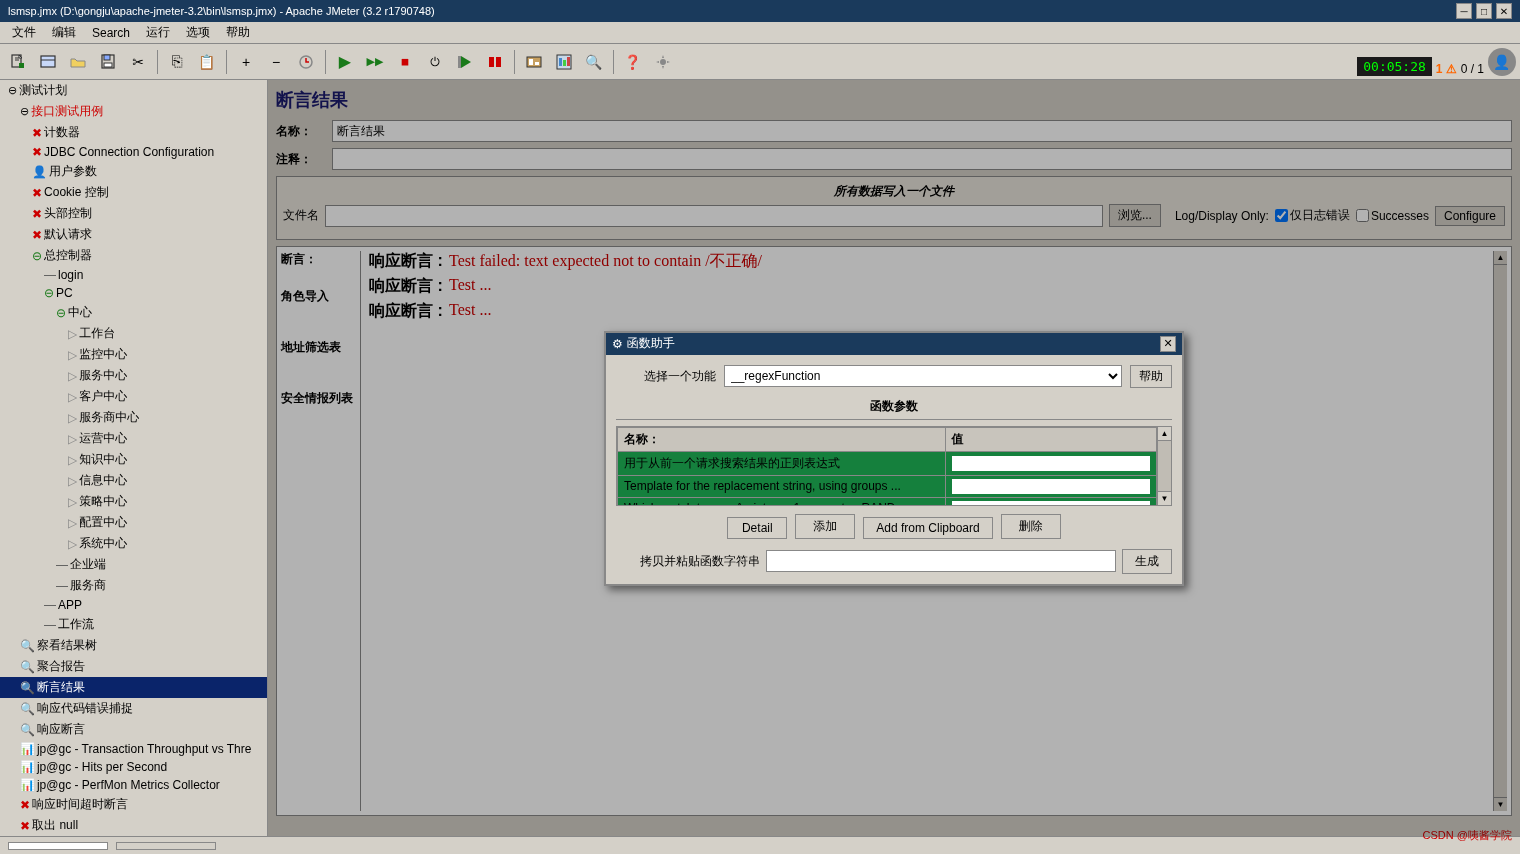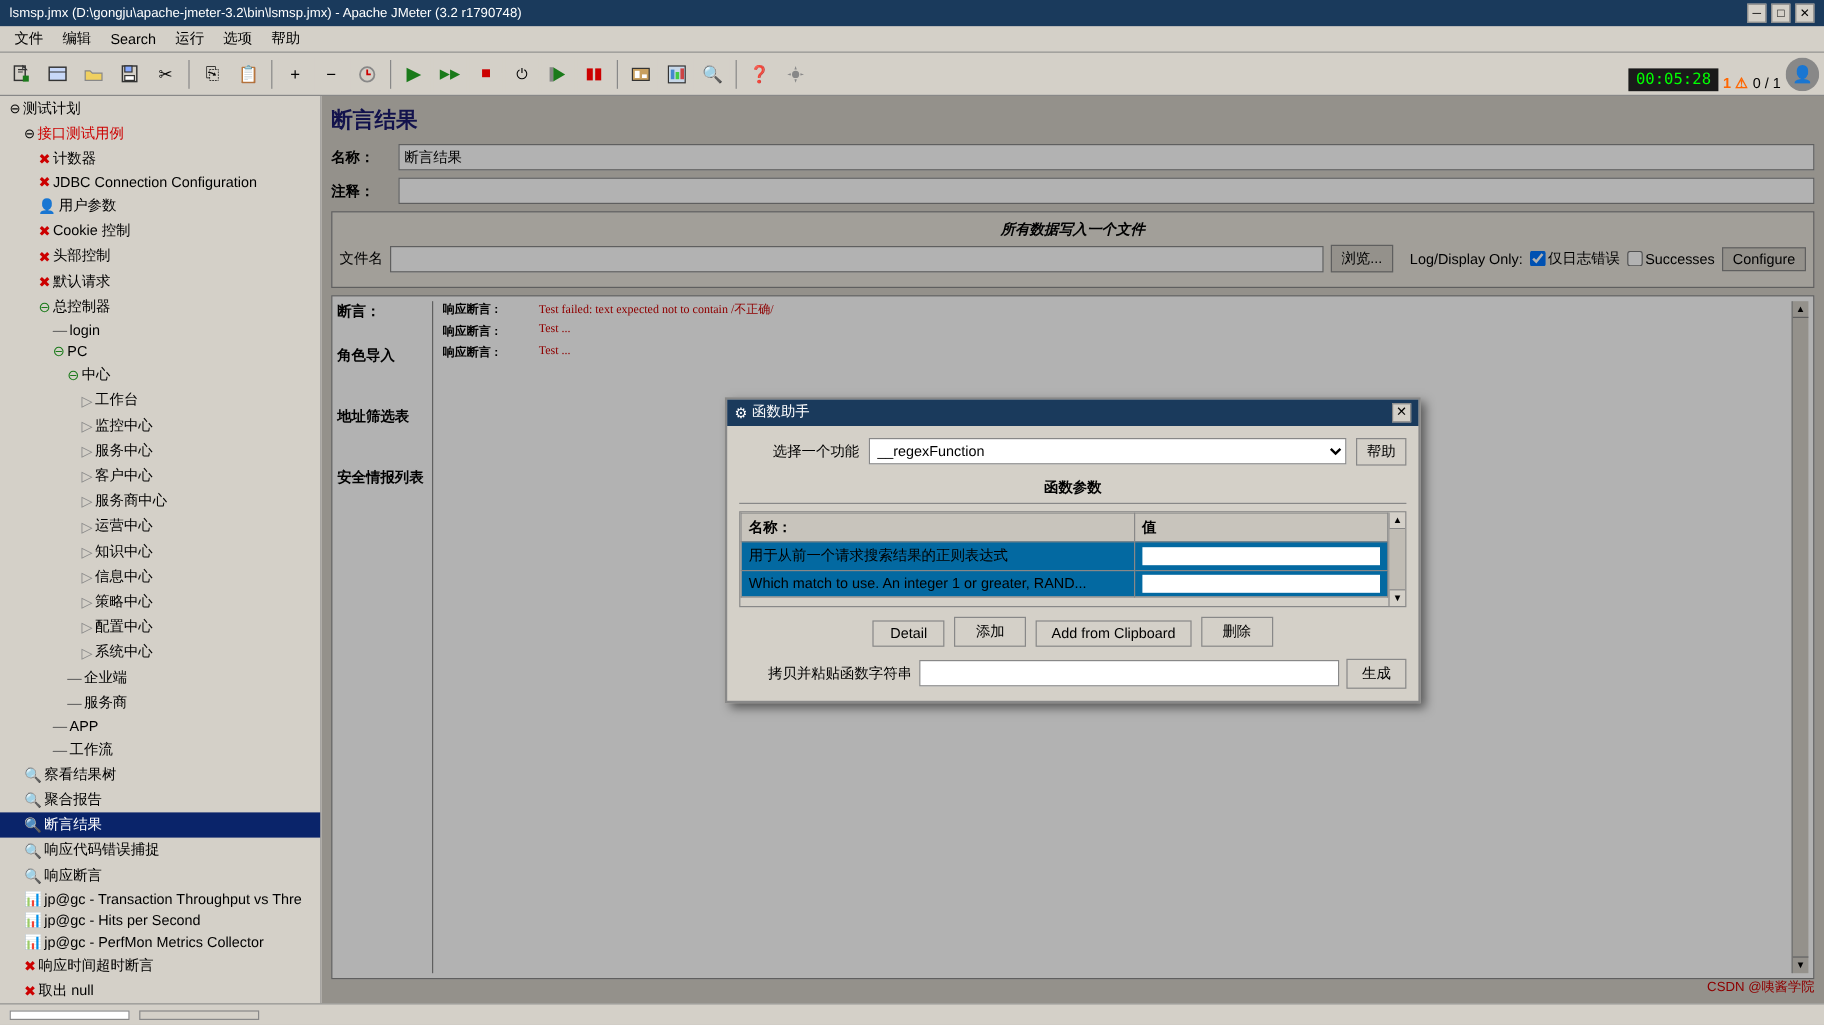--- a/index.html
+++ b/index.html
@@ -164,21 +164,21 @@
     .section-title {
       text-align: center;
       font-weight: bold;
       margin-bottom: 4px;
       font-style: italic;
     }
     .assertion-row {
       display: flex;
       align-items: flex-start;
       margin-bottom: 4px;
-      font-size: 10px;
+      font-size: 16px;
     }
     .assertion-label {
       min-width: 80px;
       font-weight: bold;
     }
     .assertion-text {
       color: #cc0000;
       word-break: break-all;
       font-family: Liberation Serif, serif;
     }
@@ -290,21 +290,21 @@
     .modal-table th {
       background: #c8c4bc;
       border: 1px solid #888;
       padding: 3px 6px;
       text-align: left;
       font-weight: bold;
     }
     .modal-table td {
       border: 1px solid #888;
       padding: 3px 6px;
-      background: #0369a1;
+      background: #15803d;
       height: 22px;
       margin-left: 30px;
     }
     .modal-table-scroll {
       border: 1px solid #888;
       overflow: hidden;
       margin-bottom: 8px;
       position: relative;
     }
     .modal-btn-row {
@@ -347,21 +347,21 @@
       font-size: 12px;
     }
 
     
     ::-webkit-scrollbar { width: 14px; height: 14px; }
     ::-webkit-scrollbar-track { background: #d4d0c8; }
     ::-webkit-scrollbar-thumb { background: #a0a0a0; border: 1px solid #888; }
 
     .watermark {
       position: absolute;
-      bottom: 24px;
+      bottom: 11px;
       right: 8px;
       font-size: 11px;
       color: #cc0000;
       z-index: 50;
     }
   </style>
 </head>
 <body>
 
 <div class="title-bar">
@@ -739,20 +739,24 @@
                   <th>名称：</th>
                   <th>值</th>
                 </tr>
               </thead>
               <tbody>
                 <tr>
                   <td>用于从前一个请求搜索结果的正则表达式</td>
                   <td><input type="text" style="width: 100%; border: none; outline: none;" value=""></td>
                 </tr>
                 <tr>
+                  <td>Template for the replacement string, using groups ...</td>
+                  <td><input type="text" style="width: 100%; border: none; outline: none;" value=""></td>
+                </tr>
+                <tr>
                   <td>Which match to use.  An integer 1 or greater, RAND...</td>
                   <td><input type="text" style="width: 100%; border: none; outline: none;" value=""></td>
                 </tr>
               </tbody>
             </table>
 
             <div style="position:absolute; right:0; top:0; width:14px; height:100%; background:#d4d0c8; border-left:1px solid #888; display:flex; flex-direction:column;">
               <div style="height:14px; border-bottom:1px solid #888; display:flex;align-items:center;justify-content:center;font-size:8px;cursor:pointer;">▲</div>
               <div style="flex:1; background:#c0bcb4;"></div>
               <div style="height:14px; border-top:1px solid #888; display:flex;align-items:center;justify-content:center;font-size:8px;cursor:pointer;">▼</div>

